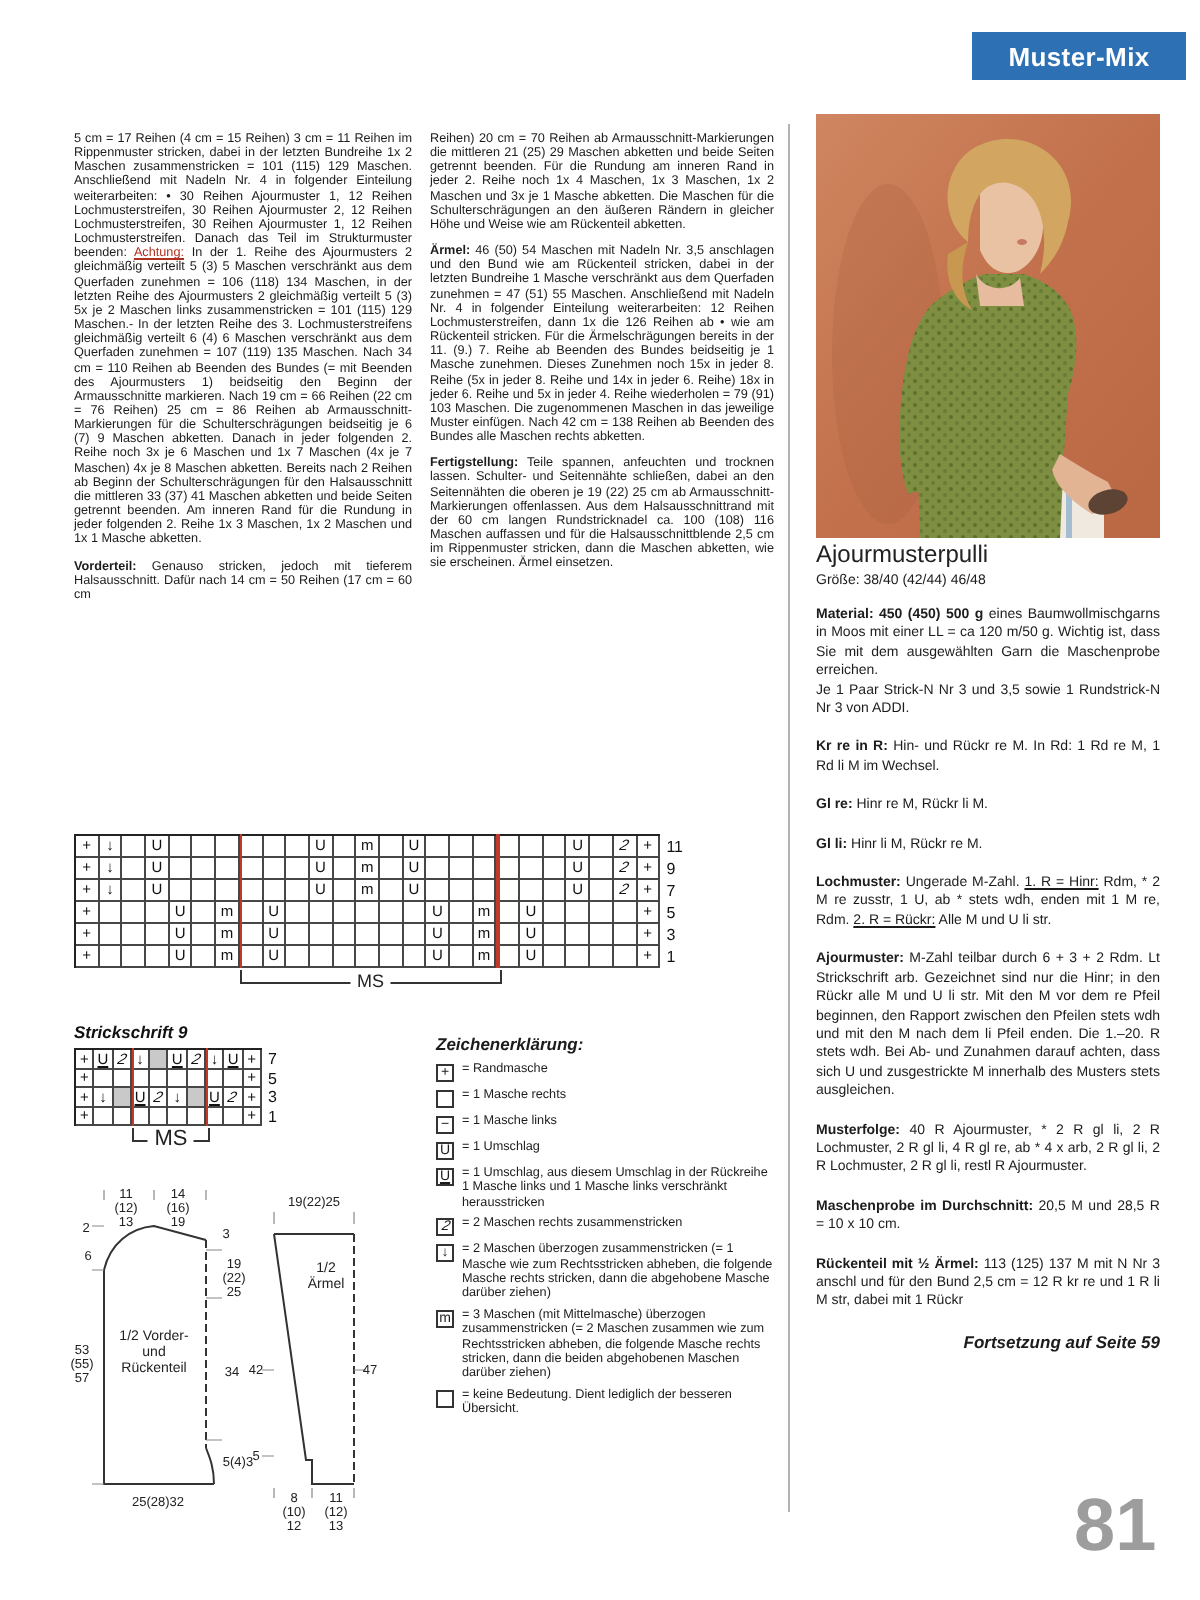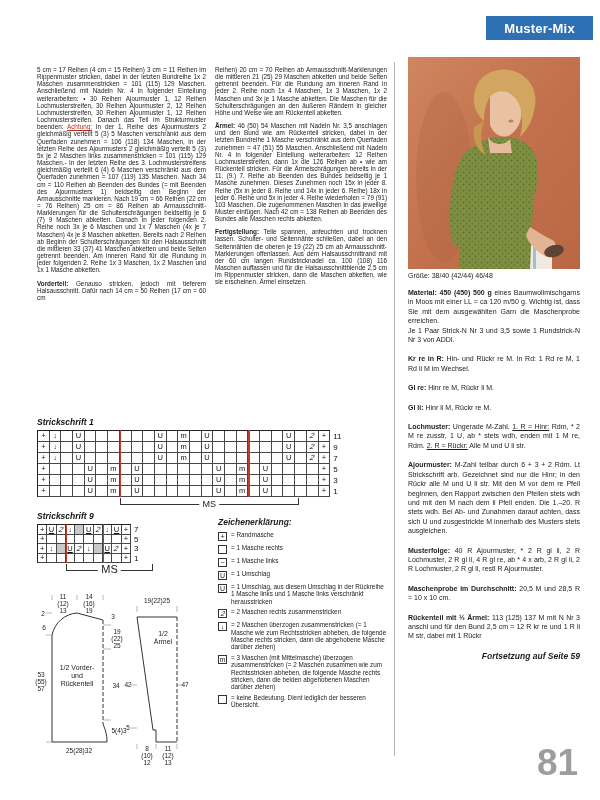--- a/index.html
+++ b/index.html
@@ -26,21 +26,21 @@
   .crow{display:flex;}
   .ccell{box-sizing:border-box;border-right:1px solid #474747;border-bottom:1px solid #474747;
          display:flex;align-items:center;justify-content:center;font-size:7.5px;color:#111;background:#fff;}
   .ccell .g{display:block;line-height:1;}
   .sym-gray{background:#c9c9c9;}
   .g-u2{text-decoration:underline;}
   .g-2{font-style:italic;display:inline-block;transform:skewX(-14deg);}
   .rlabels{margin-left:3px;font-size:8px;color:#111;padding-top:1px;}
   .rlab{text-align:left;}
   .redline{position:absolute;top:0;width:1.6px;background:#c0392b;}
-  .ms{position:absolute;border-left:1px solid #333;border-right:1px solid #333;border-bottom:1px solid #333;padding-left:48px;}
+  .ms{position:absolute;border-left:1px solid #333;border-right:1px solid #333;border-bottom:1px solid #333;}
   .ms .mslab{position:absolute;left:50%;top:100%;transform:translate(-50%,-55%);background:#fff;
              padding:0 3px;color:#222;white-space:nowrap;}
   
   .schematic{position:absolute;left:25px;top:592px;}
   .schematic text{font-size:6.5px;fill:#222;font-family:"Liberation Sans",sans-serif;}
   .schematic text.plabel{font-size:7px;}
   
   .legend{position:absolute;left:218px;top:517px;width:170px;}
   .legend-title{font-weight:bold;font-style:italic;font-size:8.5px;margin-bottom:4px;}
   .litem{display:flex;margin-bottom:3.5px;}
@@ -76,21 +76,20 @@
       <p class="para"><span class="b ">Vorderteil:</span><span> Genauso stricken, jedoch mit tieferem Halsausschnitt. Dafür nach 14 cm = 50 Reihen (17 cm = 60 cm</span></p>
     </div>
   <div class="col col2">
       <p class="para"><span>Reihen) 20 cm = 70 Reihen ab Armausschnitt-Markierungen die mittleren 21 (25) 29 Maschen abketten und beide Seiten getrennt beenden. Für die Rundung am inneren Rand in jeder 2. Reihe noch 1x 4 Maschen, 1x 3 Maschen, 1x 2 Maschen und 3x je 1 Masche abketten. Die Maschen für die Schulterschrägungen an den äußeren Rändern in gleicher Höhe und Weise wie am Rückenteil abketten.</span></p>
       <p class="para"><span class="b ">Ärmel:</span><span> 46 (50) 54 Maschen mit Nadeln Nr. 3,5 anschlagen und den Bund wie am Rückenteil stricken, dabei in der letzten Bundreihe 1 Masche verschränkt aus dem Querfaden zunehmen = 47 (51) 55 Maschen. Anschließend mit Nadeln Nr. 4 in folgender Einteilung weiterarbeiten: 12 Reihen Lochmusterstreifen, dann 1x die 126 Reihen ab • wie am Rückenteil stricken. Für die Ärmelschrägungen bereits in der 11. (9.) 7. Reihe ab Beenden des Bundes beidseitig je 1 Masche zunehmen. Dieses Zunehmen noch 15x in jeder 8. Reihe (5x in jeder 8. Reihe und 14x in jeder 6. Reihe) 18x in jeder 6. Reihe und 5x in jeder 4. Reihe wiederholen = 79 (91) 103 Maschen. Die zugenommenen Maschen in das jeweilige Muster einfügen. Nach 42 cm = 138 Reihen ab Beenden des Bundes alle Maschen rechts abketten.</span></p>
       <p class="para"><span class="b ">Fertigstellung:</span><span> Teile spannen, anfeuchten und trocknen lassen. Schulter- und Seitennähte schließen, dabei an den Seitennähten die oberen je 19 (22) 25 cm ab Armausschnitt-Markierungen offenlassen. Aus dem Halsausschnittrand mit der 60 cm langen Rundstricknadel ca. 100 (108) 116 Maschen auffassen und für die Halsausschnittblende 2,5 cm im Rippenmuster stricken, dann die Maschen abketten, wie sie erscheinen. Ärmel einsetzen.</span></p>
     </div>
   <div class="vrule"></div>
 
   <div class="chart-block s1">
-    <div class="chart-title">Strickschrift 1</div>
     <div>
         <div class="grid-wrap">
           <div class="grid">
             <div class="crow" style="height: 11px;">
               <div class="ccell" style="width: 11.7px; height: 11px;">
                 <span class="g ">+</span>
               </div>
               <div class="ccell" style="width: 11.7px; height: 11px;">
                 <span class="g ">↓</span>
               </div>
@@ -858,20 +857,21 @@
       <path d="M52,212 L50,150 C48,120 52,100 62,92 C70,86 78,82 84,80 L104,80 C116,84 124,90 128,100 C132,112 130,128 126,140 L124,170 L122,212 Z" fill="url(#lace)"></path>
       <path d="M62,92 C50,100 44,120 42,150 C41,165 42,178 46,190 L60,186 C58,165 58,140 62,120 Z" fill="url(#lace)"></path>
       <path d="M80,80 C84,88 96,90 102,82 L104,96 L82,96 Z" fill="#e7bb9d"></path>
       <path d="M82,38 C94,30 108,34 112,46 C116,58 112,72 102,78 C94,82 86,78 82,68 Z" fill="#e9c2a4"></path>
       <ellipse cx="103" cy="64" rx="2.5" ry="1.5" fill="#c77a62"></ellipse>
       <path d="M76,64 C66,56 62,40 70,26 C78,12 100,8 114,18 C126,26 130,40 126,54 C124,64 120,72 112,80 C116,64 114,50 108,42 C100,32 88,32 82,40 C78,46 76,54 76,64 Z" fill="#d2a660"></path>
       <path d="M76,64 C72,76 72,88 78,98 C70,94 64,84 66,70 Z" fill="#c89750"></path>
       <path d="M122,170 C130,175 138,180 146,184 L152,196 L138,200 C128,194 120,186 118,178 Z" fill="#e2b493"></path>
       <ellipse cx="146" cy="194" rx="10" ry="6" fill="#5c4333" transform="rotate(-15 146 194)"></ellipse>
     </svg>
+    <div class="model-subtitle">Ajourmusterpulli</div>
     <div class="model-size">Größe: 38/40 (42/44) 46/48</div>
     <div class="right-paras">
         <p class="para"><span class="b ">Material: 450 (450) 500 g</span><span> eines Baumwollmischgarns in Moos mit einer LL = ca 120 m/50 g. Wichtig ist, dass Sie mit dem ausgewählten Garn die Maschenprobe erreichen.</span></p>
         <p class="para tight"><span>Je 1 Paar Strick-N Nr 3 und 3,5 sowie 1 Rundstrick-N Nr 3 von ADDI.</span></p>
         <p class="para"><span class="b ">Kr re in R:</span><span> Hin- und Rückr re M. In Rd: 1 Rd re M, 1 Rd li M im Wechsel.</span></p>
         <p class="para"><span class="b ">Gl re:</span><span> Hinr re M, Rückr li M.</span></p>
         <p class="para"><span class="b ">Gl li:</span><span> Hinr li M, Rückr re M.</span></p>
         <p class="para"><span class="b ">Lochmuster:</span><span> Ungerade M-Zahl. </span><span class="u ">1. R = Hinr:</span><span> Rdm, * 2 M re zusstr, 1 U, ab * stets wdh, enden mit 1 M re, Rdm. </span><span class="u ">2. R = Rückr:</span><span> Alle M und U li str.</span></p>
         <p class="para"><span class="b ">Ajourmuster:</span><span> M-Zahl teilbar durch 6 + 3 + 2 Rdm. Lt Strickschrift arb. Gezeichnet sind nur die Hinr; in den Rückr alle M und U li str. Mit den M vor dem re Pfeil beginnen, den Rapport zwischen den Pfeilen stets wdh und mit den M nach dem li Pfeil enden. Die 1.–20. R stets wdh. Bei Ab- und Zunahmen darauf achten, dass sich U und zusgestrickte M innerhalb des Musters stets ausgleichen.</span></p>
         <p class="para"><span class="b ">Musterfolge:</span><span> 40 R Ajourmuster, * 2 R gl li, 2 R Lochmuster, 2 R gl li, 4 R gl re, ab * 4 x arb, 2 R gl li, 2 R Lochmuster, 2 R gl li, restl R Ajourmuster.</span></p>

